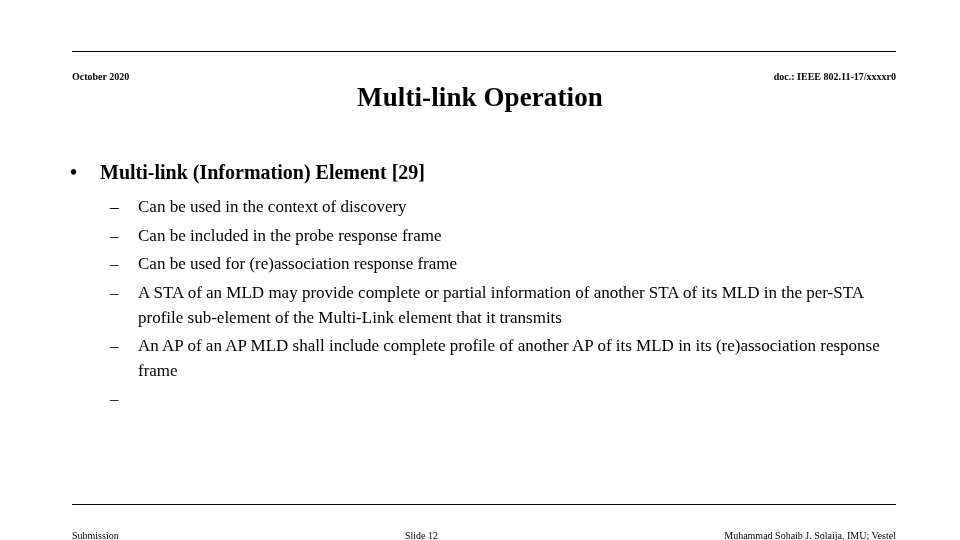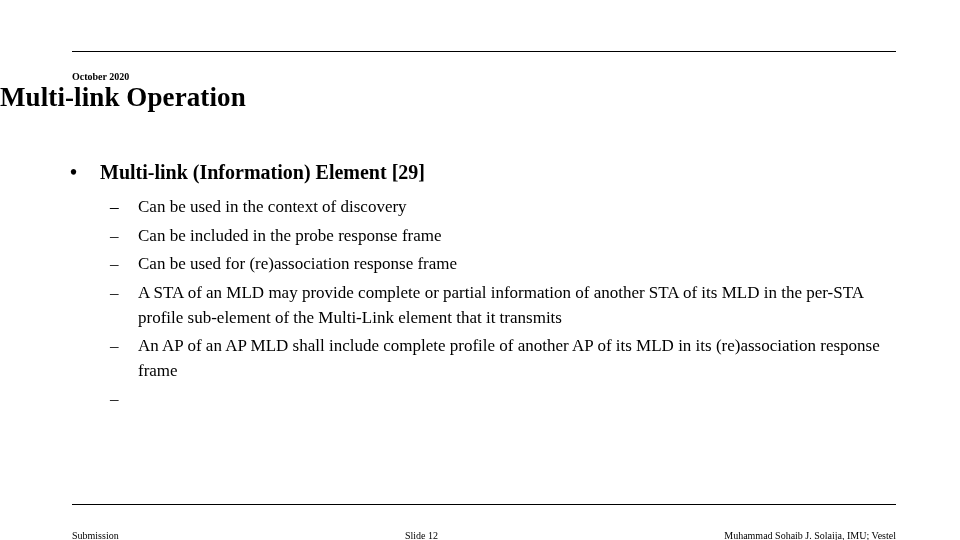--- a/index.html
+++ b/index.html
@@ -52,21 +52,21 @@
     height: 0;
     border-top: 1.6px solid #000000;
   }
 
   
   .title {
     position: absolute;
     left: 0;
     top: 82px;
     width: 960px;
-    text-align: left;
+    text-align: center;
     font-size: 27px;
     font-weight: bold;
     line-height: 1.15;
     letter-spacing: 0.1px;
   }
 
   
   .body {
     position: absolute;
     left: 0;
@@ -149,20 +149,21 @@
     white-space: nowrap;
   }
 </style>
 </head>
 <body>
 
 <div class="slide">
 
   <div class="header">
     <span class="header-left">October 2020</span>
+    <span class="header-right">doc.: IEEE 802.11-17/xxxxr0</span>
   </div>
   <div class="header-rule"></div>
 
   <div class="title">Multi-link Operation</div>
 
   <div class="body">
 
     <div class="bullet-l1">
       <span class="marker">•</span>
       <span class="text">Multi-link (Information) Element [29]</span>

